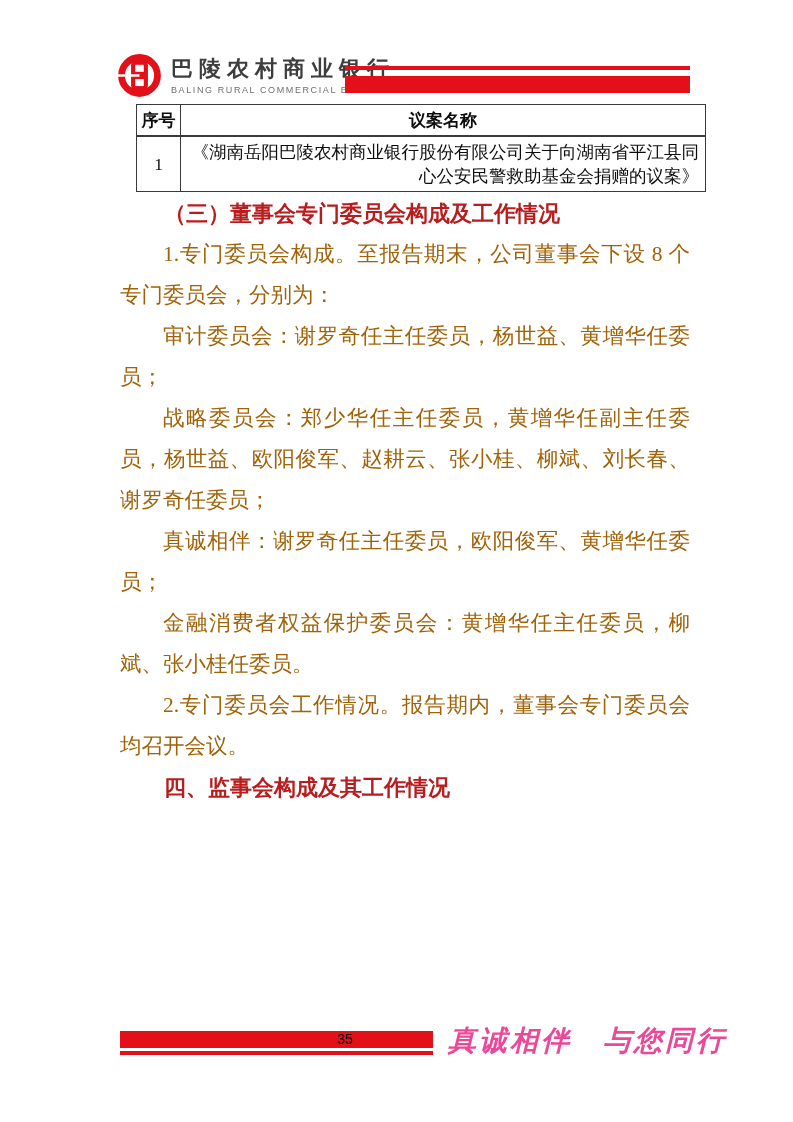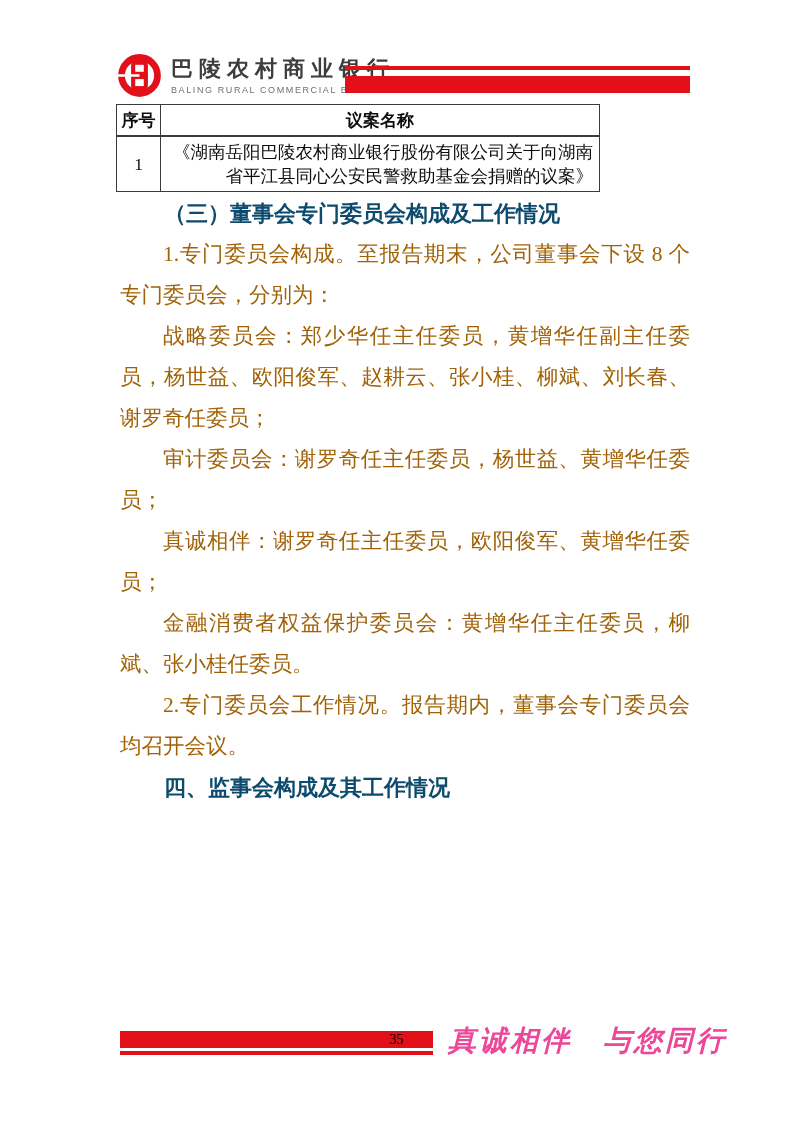--- a/index.html
+++ b/index.html
@@ -15,48 +15,48 @@
     font-size:22px;font-weight:bold;color:#3d3d3d;letter-spacing:6px;line-height:26px;white-space:nowrap;
   }
   .bank-name-en{
     font-family:"Liberation Sans","DejaVu Sans",sans-serif;
     font-size:9px;color:#6f6f6f;letter-spacing:1.6px;margin-top:3px;white-space:nowrap;
   }
   .hdr-line-thin{position:absolute;left:345px;top:66px;width:345px;height:4px;background:#e3101a;}
   .hdr-line-thick{position:absolute;left:345px;top:76px;width:345px;height:17px;background:#e3101a;}
   
   .proposal-table{
-    position:absolute;left:116px;top:104px;width:484px;
+    position:absolute;left:136px;top:104px;width:570px;
     border-collapse:collapse;table-layout:fixed;
   }
   .proposal-table th,.proposal-table td{border:1px solid #3a3a3a;}
   .proposal-table th{
     height:30px;font-size:17px;font-weight:bold;text-align:center;padding:0;
     border-bottom:2px solid #3a3a3a;
   }
   .proposal-table .col-no{width:44px;}
   .proposal-table td{font-size:17.5px;line-height:24px;padding:3px 6px;text-align:right;}
   .proposal-table td.cell-no{text-align:center;padding:0;}
   
   .content{position:absolute;left:120px;top:193px;width:570px;}
   .content h3,.content h4{
     font-family:"Liberation Sans","DejaVu Sans",sans-serif;
-    font-size:22px;font-weight:bold;color:#0c4a6e;
+    font-size:22px;font-weight:bold;color:#b91c1c;
     line-height:41px;margin:0;text-indent:2em;
   }
   .content p{
     font-size:21.5px;line-height:41px;margin:0;
     text-align:justify;text-indent:2em;color:#a16207;
   }
   
   .ftr-bar-thick{position:absolute;left:120px;top:1031px;width:313px;height:17px;background:#e3101a;}
   .ftr-bar-thin{position:absolute;left:120px;top:1051px;width:313px;height:4px;background:#e3101a;}
   .ftr-page-number{
-    position:absolute;left:0;top:1032px;width:793px;text-align:center;
-    font-family:Liberation Serif, serif;
+    position:absolute;left:0;top:1032px;width:690px;text-align:center;
+    font-family:Liberation Sans, sans-serif;
     font-size:14px;line-height:15px;color:#000;z-index:2;
   }
   .ftr-slogan{
     position:absolute;left:448px;top:1022px;width:330px;
     font-family:"Liberation Serif","DejaVu Serif",serif;
     font-size:28px;font-weight:bold;font-style:italic;color:#ec4899;
     letter-spacing:3px;white-space:nowrap;
   }
 </style>
 </head>
@@ -96,22 +96,22 @@
       <tr>
         <td class="cell-no">1</td>
         <td>《湖南岳阳巴陵农村商业银行股份有限公司关于向湖南省平江县同心公安民警救助基金会捐赠的议案》</td>
       </tr>
     </tbody>
   </table>
 
   <div class="content">
     <h3>（三）董事会专门委员会构成及工作情况</h3>
     <p>1.专门委员会构成。至报告期末，公司董事会下设 8 个专门委员会，分别为：</p>
+    <p>审计委员会：谢罗奇任主任委员，杨世益、黄增华任委员；</p>
     <p>战略委员会：郑少华任主任委员，黄增华任副主任委员，杨世益、欧阳俊军、赵耕云、张小桂、柳斌、刘长春、谢罗奇任委员；</p>
-    <p>审计委员会：谢罗奇任主任委员，杨世益、黄增华任委员；</p>
     <p>真诚相伴：谢罗奇任主任委员，欧阳俊军、黄增华任委员；</p>
     <p>金融消费者权益保护委员会：黄增华任主任委员，柳斌、张小桂任委员。</p>
     <p>2.专门委员会工作情况。报告期内，董事会专门委员会均召开会议。</p>
     <h4>四、监事会构成及其工作情况</h4>
 
   </div>
 
   <div class="ftr-bar-thick"></div>
   <div class="ftr-bar-thin"></div>
   <div class="ftr-page-number">35</div>

